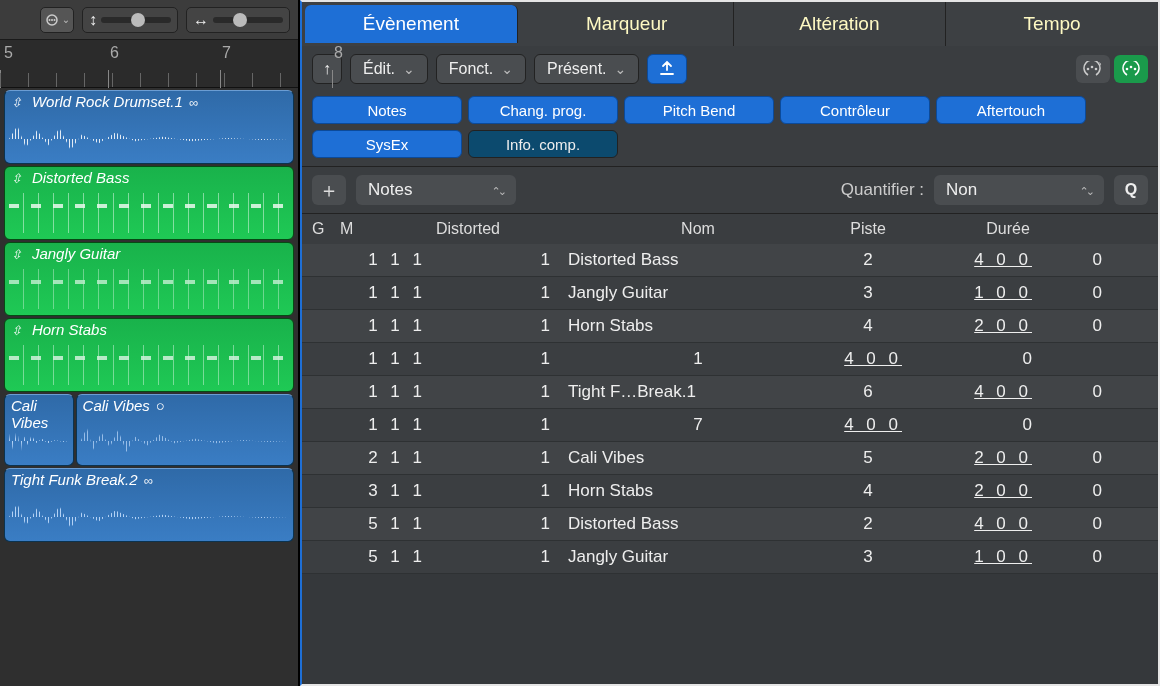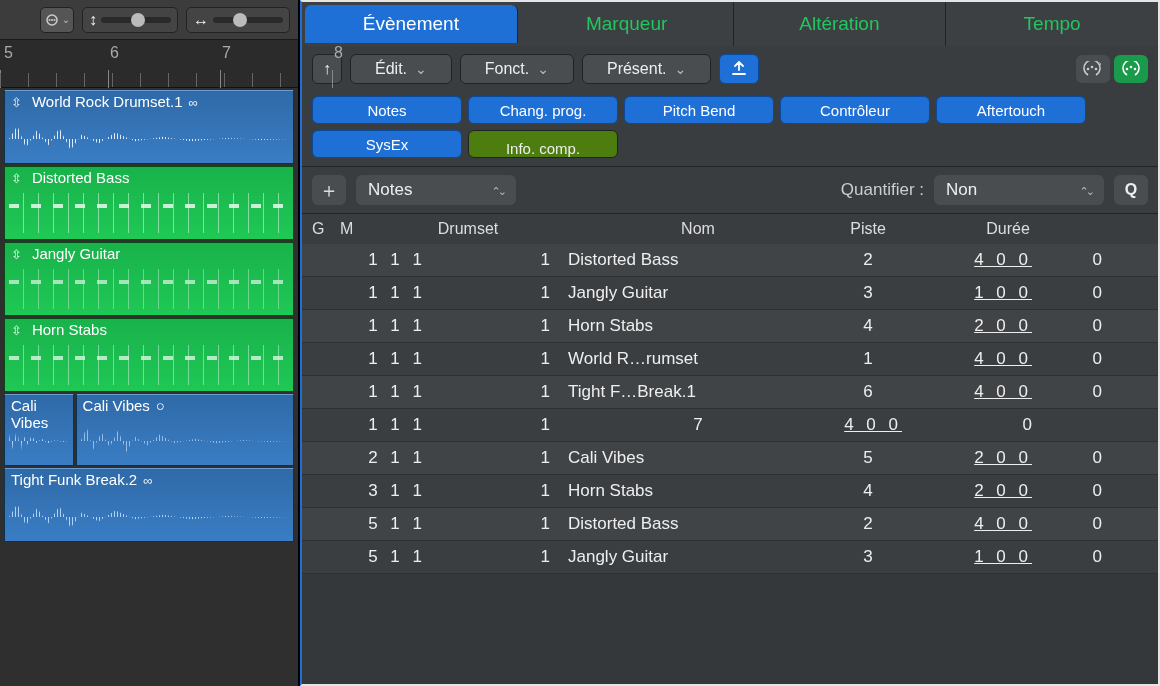--- a/index.html
+++ b/index.html
@@ -14,21 +14,21 @@
   .slider-track { width:70px; height:6px; background:#2a2a2a; border-radius:3px; position:relative; }
   .slider-knob { position:absolute; top:-4px; width:14px; height:14px; background:#bbb; border-radius:50%; }
 
   .ruler { height:48px; background:#2b2b2b; position:relative; color:#aaa; font-size:16px; border-bottom:1px solid #111;}
   .ruler-mark { position:absolute; top:4px; font-weight:500; }
   .ruler-ticks { position:absolute; bottom:0; left:0; right:0; height:14px;
     background: repeating-linear-gradient(to right, #666 0 1px, transparent 1px 28px);}
   .ruler-big { position:absolute; top:30px; width:1px; height:18px; background:#888; }
 
   .tracks { flex:1; overflow:hidden; }
-  .region { position:relative; border:1px solid #0b3350; border-top:1px solid rgba(255,255,255,.25); border-radius:1px; margin:2px 4px; height:74px; }
+  .region { position:relative; border:1px solid #0b3350; border-top:1px solid rgba(255,255,255,.25); border-radius:6px; margin:2px 4px; height:74px;font-style:italic; }
   .region.blue { background:linear-gradient(#2f6aa8,#3a7dc4); }
   .region.green { background:linear-gradient(#19b24b,#1fc955); border-color:#064a14; }
   .region.sub  { height:72px; }
   .region-title { position:absolute; top:2px; left:6px; font-size:15px; color:#fff; font-weight:500; display:flex; align-items:center; gap:6px;}
   .loop-icon::after { content:"∞"; font-size:13px; opacity:.9; }
   .updown::before { content:"⇳"; font-size:13px; margin-right:4px; opacity:.9; }
   .wave { position:absolute; left:4px; right:4px; bottom:6px; height:38px; opacity:.9; }
   .wave.midi { bottom:6px; height:40px;
     background: repeating-linear-gradient(to right, rgba(255,255,255,.85) 0 10px, transparent 10px 22px),
                 repeating-linear-gradient(to right, transparent 0 14px, rgba(255,255,255,.5) 14px 15px);
@@ -37,38 +37,38 @@
     background-repeat: no-repeat, repeat; }
   .wave.audio { background: repeating-linear-gradient(to right,
       rgba(200,225,255,.95) 0 1px, transparent 1px 3px); clip-path: polygon(0 50%, 3% 20%, 6% 70%, 10% 30%, 14% 65%, 18% 25%, 22% 75%, 26% 40%, 32% 60%, 38% 35%, 45% 55%, 55% 45%, 65% 55%, 78% 48%, 90% 52%, 100% 50%, 100% 50%, 0 50%);
       height:44px; bottom:2px;}
   .row2 { display:flex; gap:2px; margin:2px 4px; }
   .row2 .region { flex:1; margin:0; }
 
   
   .right { flex:1; background:#35383b; border:2px solid #e5e5e5; border-left:2px solid #1e6fd6; display:flex; flex-direction:column; }
   .tabs { display:flex; background:#3d4043; height:44px; align-items:stretch; }
-  .tab { flex:1; display:flex; align-items:center; justify-content:center; font-size:19px; color:#22c55e; border-right:1px solid #222; }
+  .tab { flex:1; display:flex; align-items:center; justify-content:center; font-size:19px; color:#fef9c3; border-right:1px solid #222; }
   .tab:last-child { border-right:none; }
   .tab.active { background:#1e6fd6; color:#fff; border-radius:6px 6px 0 0; margin:3px; }
 
   .toolbar2 { display:flex; align-items:center; gap:8px; padding:8px 10px; background:#3a3d40; }
-  .pill { background:#4a4d50; border:1px solid #222; border-radius:6px; height:30px; padding:0 24px; display:flex; align-items:center; gap:8px; color:#eee; font-size:16px;}
+  .pill { background:#4a4d50; border:1px solid #222; border-radius:6px; height:30px; padding:0 12px; display:flex; align-items:center; gap:8px; color:#eee; font-size:16px;}
   .pill .chev::after { content:"⌄"; font-size:14px; color:#bbb; }
   .pill.icon { padding:0 10px; }
   .pill.blue { background:#1e6fd6; color:#fff; border-color:#0b4a9a; }
   .spacer { flex:1; }
   .palette { margin-left:auto; display:flex; gap:4px; }
   .palette .p { width:34px; height:28px; border-radius:6px; display:flex; align-items:center; justify-content:center; }
   .palette .p1 { background:#4a4d50; }
   .palette .p2 { background:#1a9a4b; }
 
   .filters { display:flex; flex-wrap:wrap; gap:6px; padding:4px 10px 8px; background:#3a3d40; }
   .filters .pill { height:28px; font-size:15px; min-width:150px; justify-content:center;}
-  .filters .pill.gray { background:#4d7c0f;align-items:flex-end; }
+  .filters .pill.gray { background:#0c4a6e; }
 
   .controls { display:flex; align-items:center; gap:10px; padding:8px 10px; background:#3a3d40; border-top:1px solid #222; border-bottom:1px solid #222;}
   .plus { width:34px; height:30px; border-radius:6px; background:#4a4d50; display:flex; align-items:center; justify-content:center; font-size:20px; color:#ddd;}
   .select { background:#4a4d50; border-radius:6px; height:30px; padding:0 12px; display:flex; align-items:center; gap:10px; color:#eee; font-size:17px; min-width:160px; justify-content:space-between;}
   .select .chev::after { content:"⌃⌄"; font-size:11px; color:#bbb; letter-spacing:-3px; line-height:6px; display:inline-block;}
   .qlabel { color:#ccc; font-size:17px; margin-left:auto;}
   .qbox { width:34px; height:30px; border-radius:6px; background:#4a4d50; display:flex; align-items:center; justify-content:center; font-weight:700;}
 
   .grid-head { display:grid; grid-template-columns:28px 28px 200px 260px 80px 200px 40px; padding:6px 10px; background:#3a3d40; color:#ddd; font-size:16px;}
   .grid-head div { display:flex; align-items:center; }
@@ -281,21 +281,21 @@
           <span class="chev"></span>
       </div>
       <div class="qbox">
           <span>Q</span>
         </div>
     </div>
 
     <div class="grid-head">
       <div>G</div>
       <div>M</div>
-      <div style="justify-content:center">Drumset</div>
+      <div style="justify-content:center">Distorted</div>
       <div style="justify-content:center">Nom</div>
       <div style="justify-content:center">Piste</div>
       <div style="justify-content:center">Durée</div>
       <div></div>
     </div>
 
     <div class="grid-body" id="grid-body">
         <div class="row">
           <div></div>
           <div></div>
@@ -327,21 +327,20 @@
           <div class="piste">4</div>
           <div class="dur">2 0 0</div>
           <div class="dur2">0</div>
           <div></div>
         </div>
         <div class="row">
           <div></div>
           <div></div>
           <div class="pos">1 1 1</div>
           <div class="sub">1</div>
-          <div class="name">World R…rumset</div>
           <div class="piste">1</div>
           <div class="dur">4 0 0</div>
           <div class="dur2">0</div>
           <div></div>
         </div>
         <div class="row">
           <div></div>
           <div></div>
           <div class="pos">1 1 1</div>
           <div class="sub">1</div>

